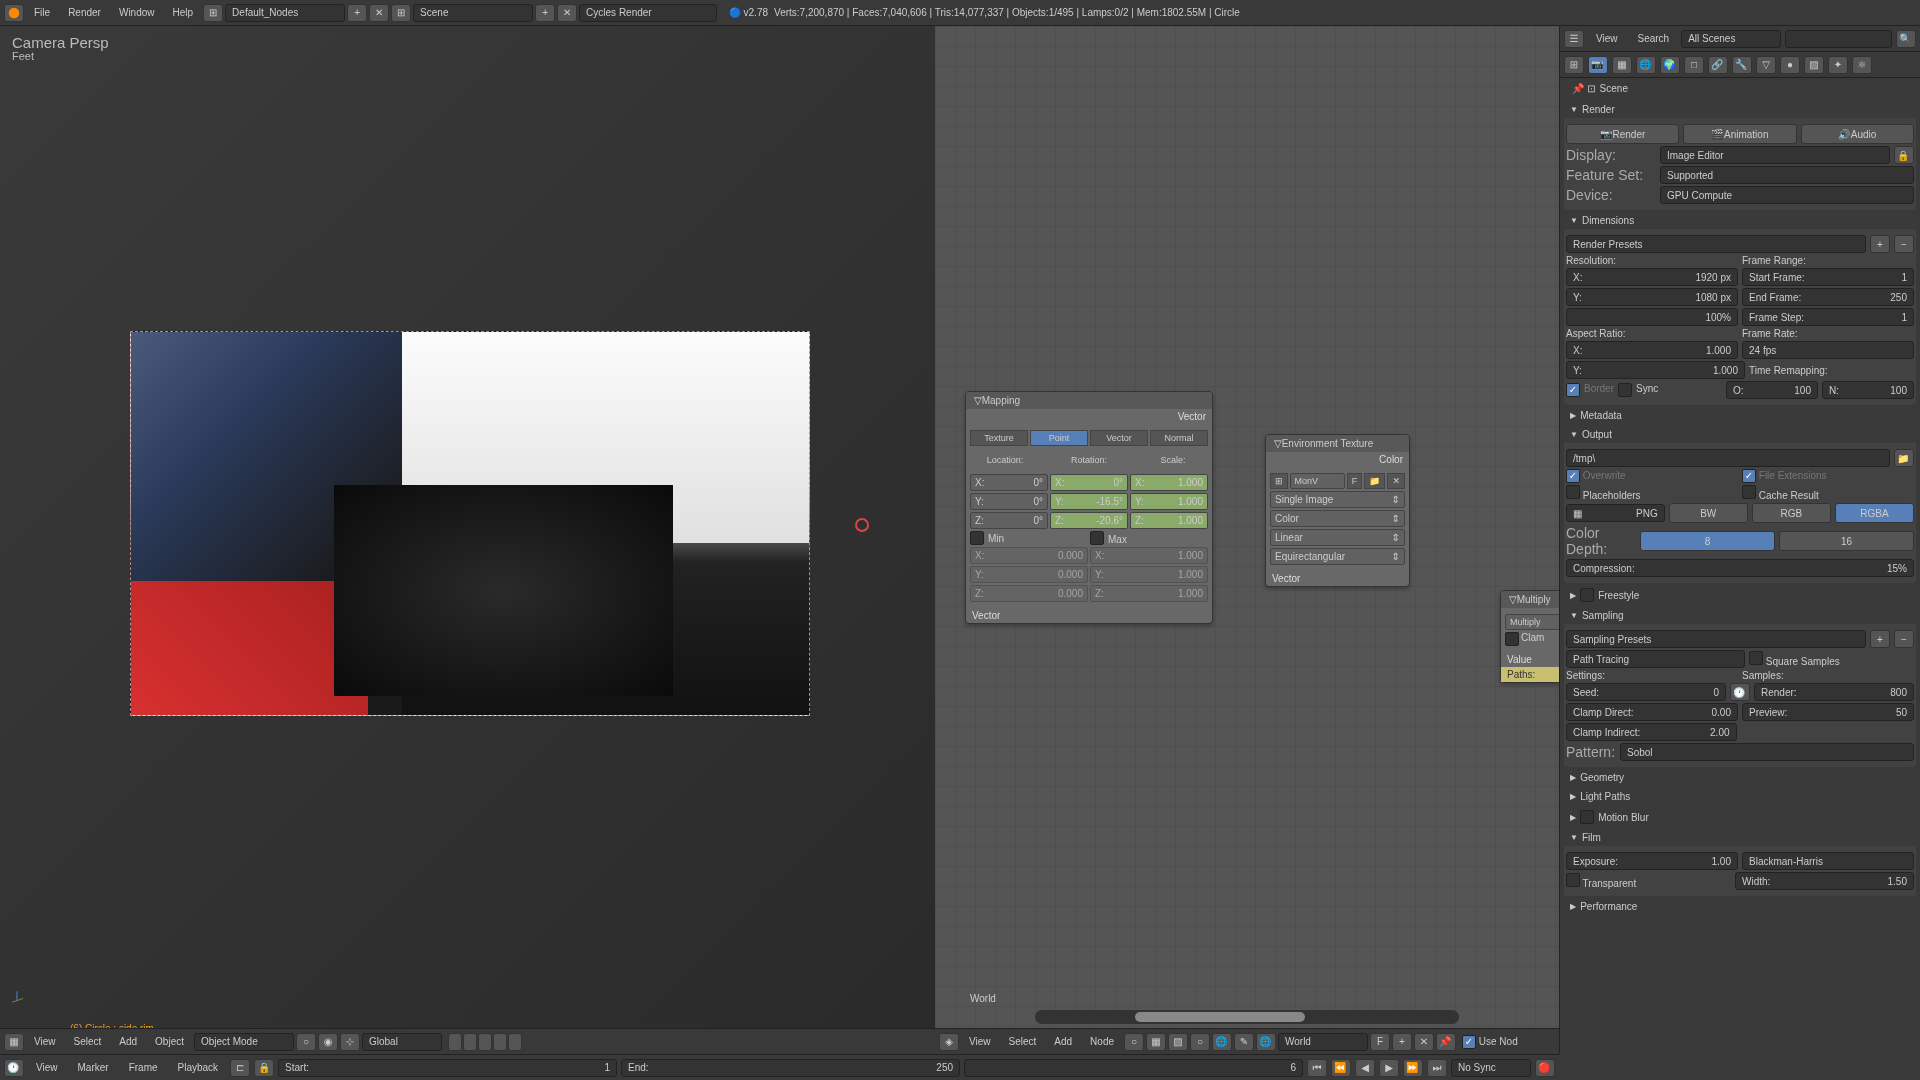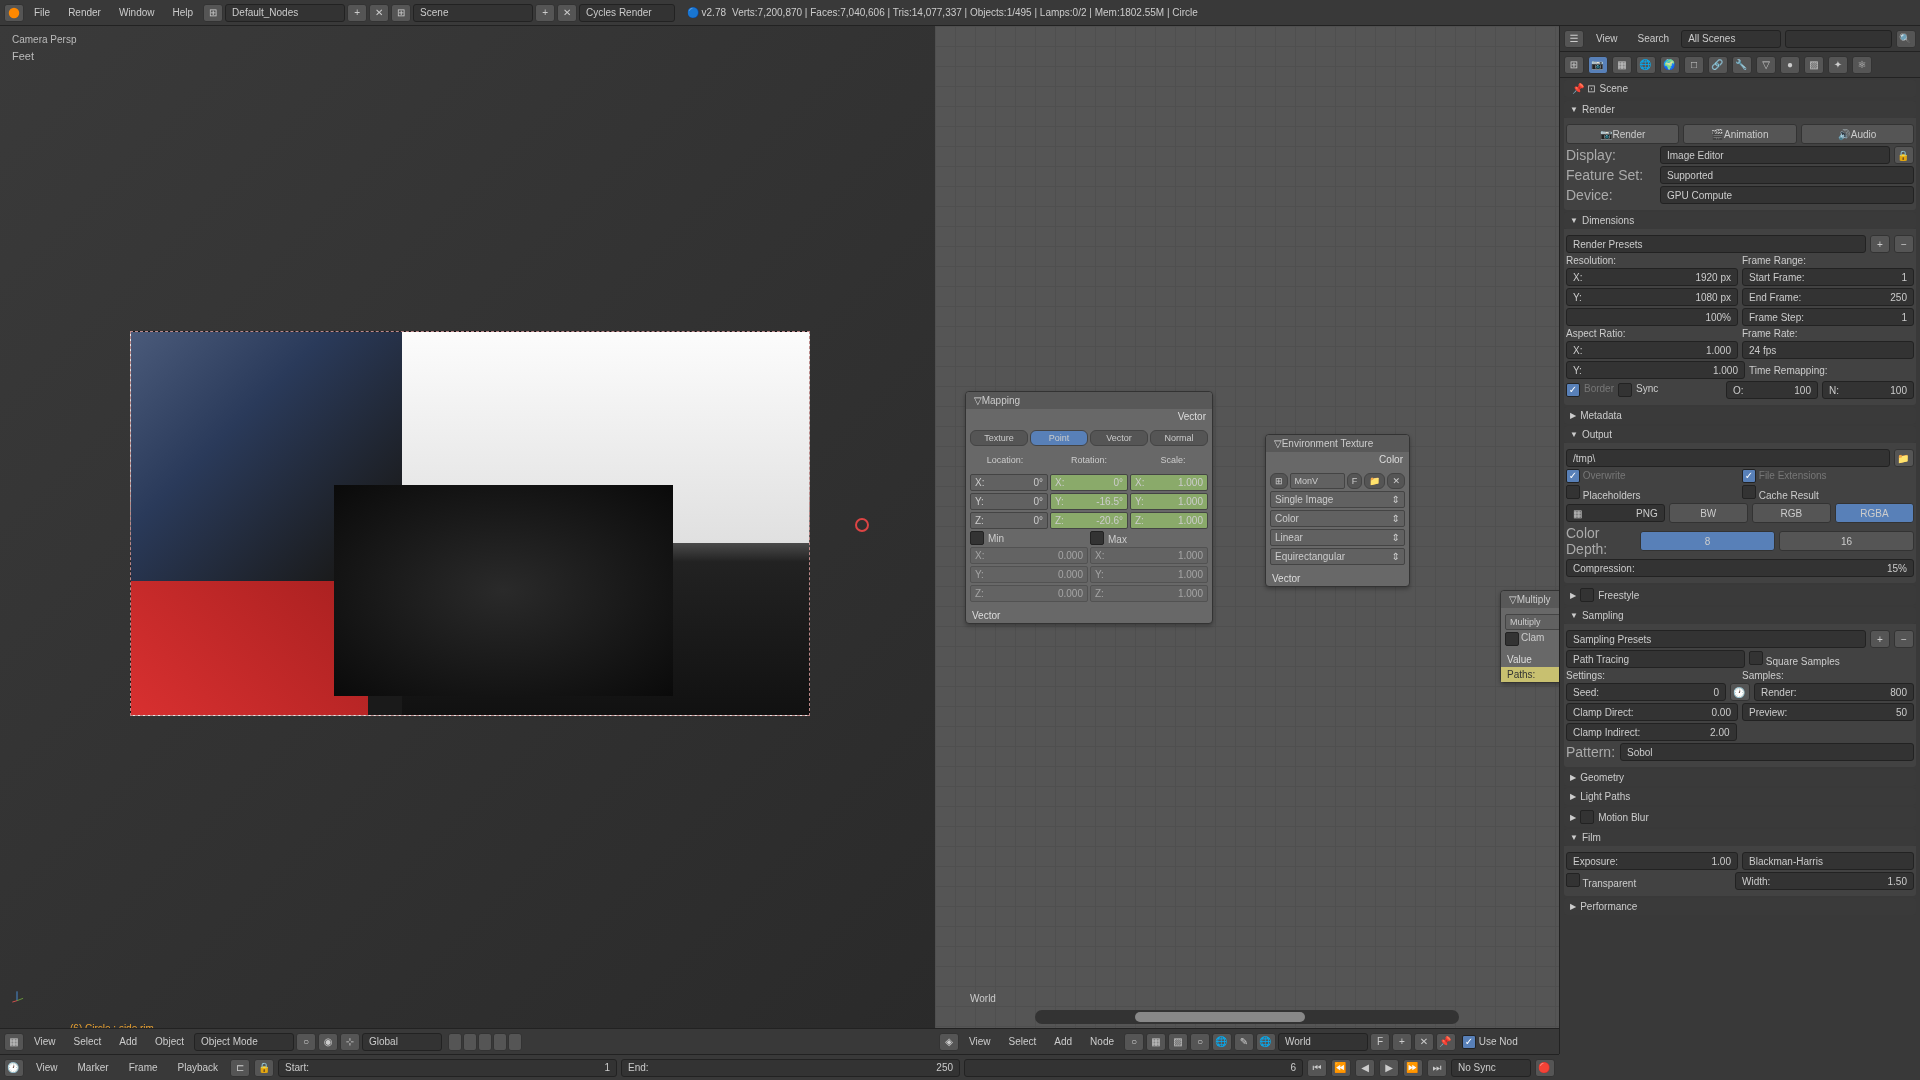--- a/index.html
+++ b/index.html
@@ -3,35 +3,35 @@
 <meta charset="utf-8">
 <style>
 *{margin:0;padding:0;box-sizing:border-box;font-family:sans-serif;font-size:10px;color:#ccc;user-select:none}
 body{background:#393939;width:1920px;height:1080px;overflow:hidden;position:relative}
 .top-menu{height:26px;background:#393939;border-bottom:1px solid #222;display:flex;align-items:center;padding:0 4px;gap:2px}
 .icon-btn{width:20px;height:18px;background:#555;border:1px solid #333;border-radius:3px;display:flex;align-items:center;justify-content:center;cursor:pointer}
 .menu-item{padding:4px 8px;cursor:pointer}
 .dropdown{background:#333;border:1px solid #222;border-radius:3px;padding:2px 6px;height:18px;display:flex;align-items:center;min-width:80px}
 .main-area{display:flex;height:1028px}
 .viewport{width:935px;position:relative;background:linear-gradient(135deg,#3a3a3a 0%,#2a2a2a 100%)}
-.viewport-label{position:absolute;top:8px;left:12px;color:#bbb;font-size:10px}
+.viewport-label{position:absolute;top:8px;left:12px;color:#bbb;font-size:15px}
 .viewport-label2{position:absolute;top:24px;left:12px;color:#bbb;font-size:11px}
 .render-preview{position:absolute;top:305px;left:130px;width:680px;height:385px;border:1px dashed #b88;background:linear-gradient(180deg,#e8e8e8 0%,#c8c8c8 40%,#222 60%,#111 100%)}
 .selection-label{position:absolute;bottom:20px;left:70px;color:#e8a030}
 .cursor-icon{position:absolute;top:492px;left:855px;width:14px;height:14px;border:2px solid #d44;border-radius:50%}
 .axis-widget{position:absolute;bottom:35px;left:10px;width:30px;height:30px}
 .node-editor{width:624px;background:#555;position:relative;overflow:hidden}
 .grid-bg{position:absolute;inset:0;background-image:linear-gradient(#4a4a4a 1px,transparent 1px),linear-gradient(90deg,#4a4a4a 1px,transparent 1px);background-size:20px 20px;opacity:0.5}
 .node{position:absolute;background:#686868;border:1px solid #333;border-radius:4px;box-shadow:0 2px 4px rgba(0,0,0,0.3)}
 .node-header{background:#585858;padding:3px 8px;border-radius:4px 4px 0 0;color:#ddd;display:flex;align-items:center}
 .node-body{padding:4px}
 .node-socket{padding:2px 6px;color:#ddd;text-align:right}
 .node-socket.left{text-align:left}
 .node-row{display:flex;gap:2px;margin:2px 0}
-.node-btn{flex:1;background:#555;border:1px solid #444;padding:2px 4px;text-align:center;border-radius:6px;font-size:9px}
+.node-btn{flex:1;background:#555;border:1px solid #444;padding:2px 4px;text-align:center;border-radius:0;font-size:9px}
 .node-btn.active{background:#5880b8}
 .node-field{background:#616161;border:1px solid #444;padding:2px 4px;border-radius:2px;flex:1;display:flex;justify-content:space-between;font-size:9px}
 .node-field.green{background:#8aaa6a}
 .node-label-row{display:flex;gap:14px;margin:9px 0;color:#ddd}
 .node-label-row span{flex:1;text-align:center;font-size:9px}
 .properties{width:361px;background:#393939;border-left:1px solid #222;display:flex;flex-direction:column}
 .prop-header{height:26px;background:#393939;border-bottom:1px solid #222;display:flex;align-items:center;padding:0 4px;gap:4px}
 .prop-content{flex:1;overflow-y:auto;padding:0}
 .panel{margin:2px 4px}
 .panel-header{background:#3a3a3a;padding:3px 6px;border-radius:3px;cursor:pointer;display:flex;align-items:center;gap:4px}
@@ -68,21 +68,21 @@
   <span class="menu-item">Window</span>
   <span class="menu-item">Help</span>
   <div class="icon-btn">⊞</div>
   <div class="dropdown" style="width:120px">Default_Nodes</div>
   <div class="icon-btn">+</div>
   <div class="icon-btn">✕</div>
   <div class="icon-btn">⊞</div>
   <div class="dropdown" style="width:120px">Scene</div>
   <div class="icon-btn">+</div>
   <div class="icon-btn">✕</div>
-  <div class="dropdown" style="width:96px">Cycles Render</div>
+  <div class="dropdown" style="width:138px">Cycles Render</div>
   <span style="margin-left:10px">🔵</span>
   <span>v2.78</span>
   <span style="margin-left:4px">Verts:7,200,870 | Faces:7,040,606 | Tris:14,077,337 | Objects:1/495 | Lamps:0/2 | Mem:1802.55M | Circle</span>
 </div>
 
 <div class="main-area">
 
   <div class="viewport">
     <div class="viewport-label">Camera Persp</div>
     <div class="viewport-label2">Feet</div>

